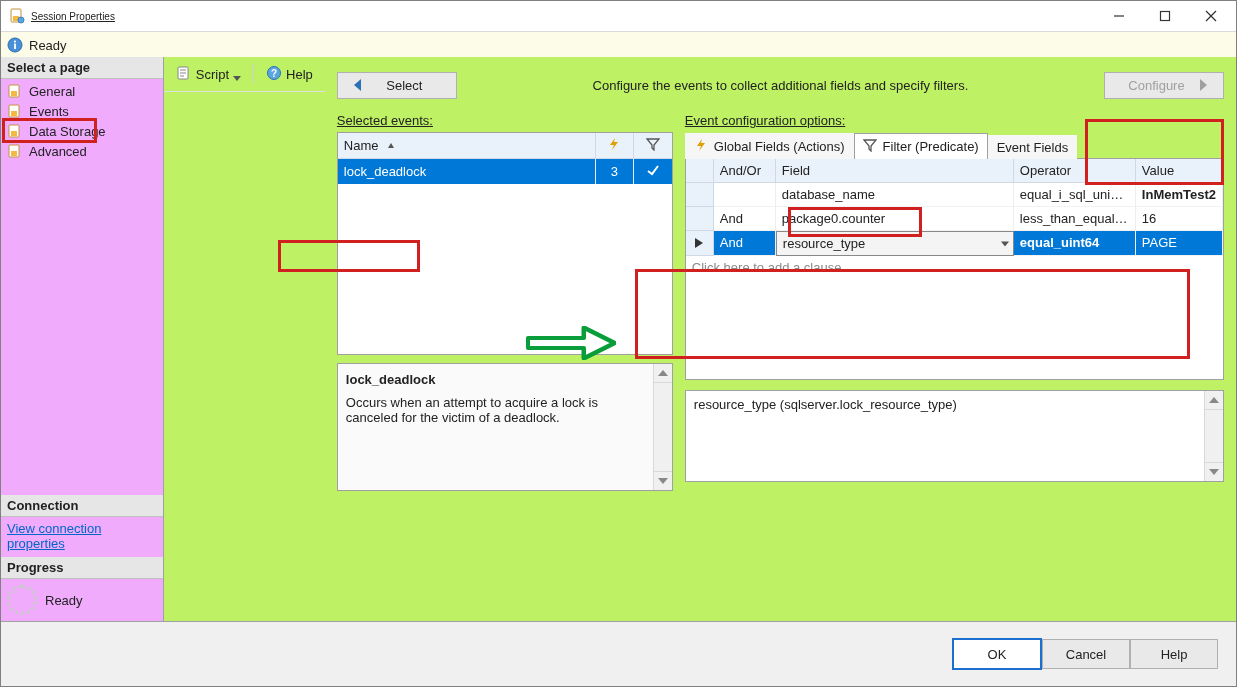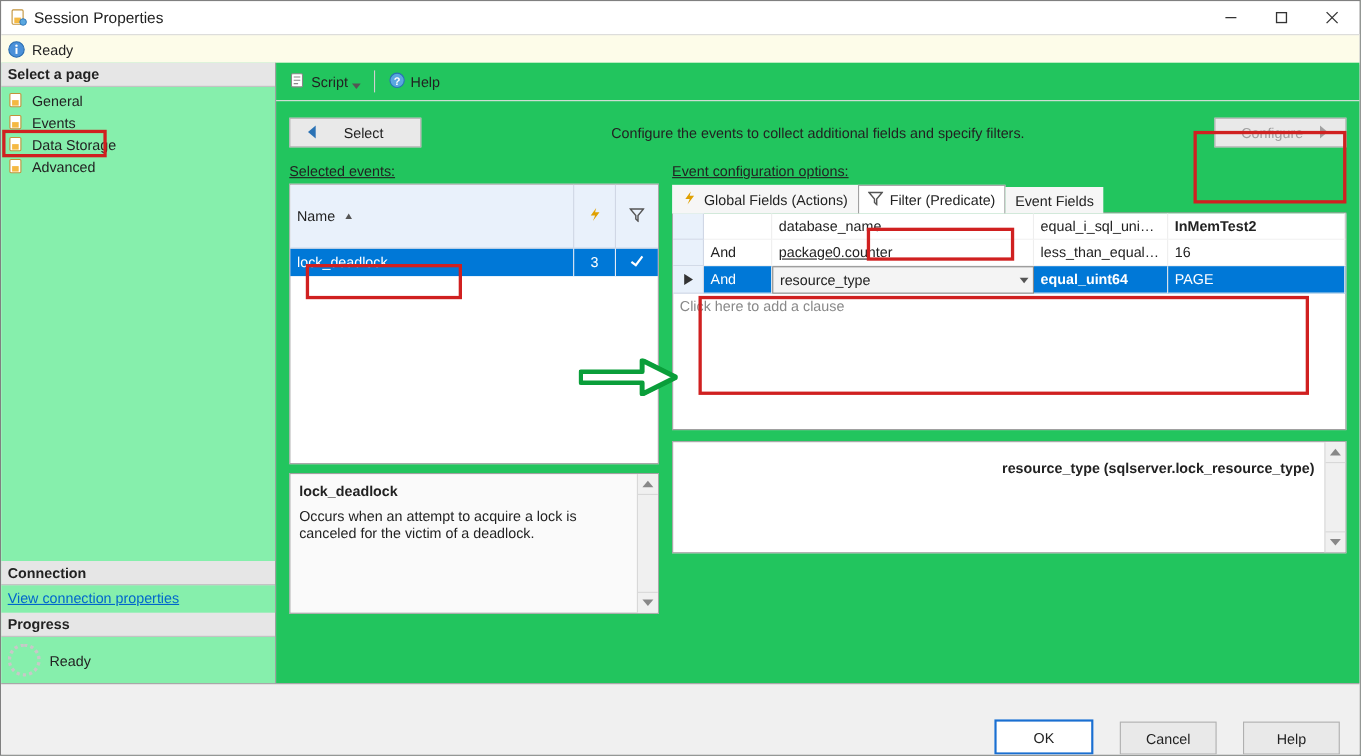--- a/index.html
+++ b/index.html
@@ -23,33 +23,33 @@
   html,body{margin:0;padding:0;font-family:"Segoe UI",Tahoma,Arial,sans-serif;font-size:13px;color:#222;background:#555;}
   .window{
     width:1237px;height:687px;background:var(--win-bg);position:relative;
     border:1px solid #808080;box-sizing:border-box;overflow:hidden;
   }
 
   
   .titlebar{height:30px;display:flex;align-items:center;padding:0 2px 0 8px;}
   .titlebar .app-icon{width:16px;height:16px;margin-right:6px;position:relative;}
   .titlebar .app-icon svg{display:block;}
-  .title-text{flex:0 0 auto;font-size:14px;}
+  .title-text{flex:0 0 auto;font-size:10px;text-decoration:underline;}
   .title-spacer{flex:1;}
   .sysbtn{width:46px;height:30px;display:flex;align-items:center;justify-content:center;}
   .sysbtn svg{display:block;}
 
   
   .readybar{height:26px;background:var(--header-bg);border-top:1px solid #dadada;border-bottom:1px solid #dadada;display:flex;align-items:center;padding:0 6px;gap:6px;}
   .readybar .info-icon{width:16px;height:16px;}
 
   
   .main-area{position:absolute;left:0;right:0;top:56px;bottom:65px;display:flex;}
-  .left-col{width:249px;border-right:1px solid var(--panel-border);display:flex;flex-direction:column;background:#86efac;}
-  .right-col{flex:1;display:flex;flex-direction:column;background:#22c55e;position:relative;}
+  .left-col{width:249px;border-right:1px solid var(--panel-border);display:flex;flex-direction:column;background:#f0abfc;}
+  .right-col{flex:1;display:flex;flex-direction:row;background:#bef264;position:relative;}
 
   .section-header{background:var(--section-header-bg);border-bottom:1px solid var(--section-header-border);padding:3px 6px;font-weight:600;}
 
   .nav-list{padding:2px 0 6px 0;flex:0 0 auto;}
   .nav-item{display:flex;align-items:center;gap:6px;padding:2px 6px;white-space:nowrap;}
   .nav-item .page-icon{width:16px;height:16px;flex:0 0 auto;}
   .conn-block{padding:4px 6px 8px 6px;display:flex;gap:6px;}
   .conn-block .srv-icon{width:16px;height:16px;margin-top:2px;}
   .link{color:var(--link);text-decoration:underline;display:inline-block;padding:4px 6px 6px 6px;}
   .left-flex{flex:1;}
@@ -74,21 +74,21 @@
   .arrow-tri.right{border-left:7px solid #a0a0a0;}
 
   .two-cols{flex:1;display:flex;gap:12px;min-height:0;}
   .col-left-panel{width:336px;display:flex;flex-direction:column;min-height:0;}
   .col-right-panel{flex:1;display:flex;flex-direction:column;min-height:0;position:relative;}
 
   .panel-label{padding:2px 0 4px 0;text-decoration:underline;}
 
   .grid-box{border:1px solid var(--panel-border);background:#fff;flex:0 0 auto;}
   .grid-header{display:flex;background:var(--col-header-bg);}
-  .gh{border-right:1px solid var(--col-header-border);border-bottom:1px solid var(--col-header-border);padding:20px 6px;box-sizing:border-box;display:flex;align-items:center;gap:4px;}
+  .gh{border-right:1px solid var(--col-header-border);border-bottom:1px solid var(--col-header-border);padding:4px 6px;box-sizing:border-box;display:flex;align-items:center;gap:4px;}
   .gh.svg-only{justify-content:center;}
   .grid-row{display:flex;}
   .grid-row.sel{background:var(--highlight-blue);color:var(--highlight-blue-text);}
   .gcell{border-right:1px solid #e5ecf5;padding:4px 6px;box-sizing:border-box;display:flex;align-items:center;justify-content:flex-start;}
   .gcell.center{justify-content:center;}
   .grid-body-filler{height:170px;}
 
   .desc-box{border:1px solid var(--panel-border);background:#fafafa;padding:8px 28px 8px 8px;margin-top:8px;position:relative;min-height:110px;}
   .desc-title{font-weight:700;margin-bottom:8px;}
   .desc-scroll{position:absolute;right:0;top:0;bottom:0;width:18px;background:#f0f0f0;border-left:1px solid #d8d8d8;}
@@ -110,24 +110,24 @@
   .ph{border-right:1px solid var(--col-header-border);border-bottom:1px solid var(--col-header-border);padding:4px 6px;box-sizing:border-box;}
   .pred-row{display:flex;}
   .pc{border-right:1px solid #eee;border-bottom:1px solid #f2f2f2;padding:4px 6px;box-sizing:border-box;overflow:hidden;text-overflow:ellipsis;white-space:nowrap;}
   .pred-row.editing .pc.sel-editable{background:#f4f4f4;border:1px solid #888;position:relative;}
   .pred-row.editing .pc.blue{background:var(--highlight-blue);color:var(--highlight-blue-text);}
   .pred-row .rowhdr{background:var(--col-header-bg);border-right:1px solid var(--col-header-border);border-bottom:1px solid var(--col-header-border);}
   .pred-row.editing .rowhdr{background:var(--col-header-bg);}
   .pred-click-hint{color:#888;padding:4px 6px;}
   .dd-caret{position:absolute;right:4px;top:50%;transform:translateY(-50%);width:0;height:0;border-left:4px solid transparent;border-right:4px solid transparent;border-top:5px solid #555;}
 
-  .type-desc{border:1px solid var(--panel-border);margin-top:10px;background:#fff;padding:16px 28px 6px 8px;position:relative;min-height:78px;font-weight:700;text-align:right;}
-
-  
-  .button-bar{position:absolute;left:0;right:0;bottom:0;height:64px;border-top:1px solid var(--panel-border);background:var(--panel-bg);display:flex;align-items:flex-end;justify-content:flex-end;gap:24px;padding:0 18px;}
+  .type-desc{border:1px solid var(--panel-border);margin-top:10px;background:#fff;padding:6px 28px 6px 8px;position:relative;min-height:78px;font-weight:400;}
+
+  
+  .button-bar{position:absolute;left:0;right:0;bottom:0;height:64px;border-top:1px solid var(--panel-border);background:var(--panel-bg);display:flex;align-items:center;justify-content:flex-end;gap:0;padding:0 18px;}
   .button-bar .bbtn{width:86px;height:28px;background:var(--btn-face);border:1px solid var(--btn-border);display:flex;align-items:center;justify-content:center;}
   .button-bar .bbtn.primary{border:2px solid #1a6fd1;background:#fff;}
 
   
   .annot{position:absolute;border:3px solid var(--annot-red);pointer-events:none;box-sizing:border-box;}
   .arrow-annot{position:absolute;pointer-events:none;}
 
 </style>
 </head>
 <body>
@@ -317,33 +317,40 @@
                       <polygon points="1,2 13,2 8,8 8,13 6,11 6,8" fill="none" stroke="#555" stroke-width="1.3"></polygon>
                     </svg></span>
                 <span>Filter (Predicate)</span>
               </div>
               <div class="tab inactive">
                 <span>Event Fields</span>
               </div>
             </div>
 
             <div class="pred-grid" style="border-top:none;">
+              <div class="pred-header">
+                <div class="ph" style="width:28px;"></div>
+                <div class="ph" style="width:62px;">And/Or</div>
+                <div class="ph" style="width:238px;">Field</div>
+                <div class="ph" style="width:122px;">Operator</div>
+                <div class="ph" style="flex:1;">Value</div>
+              </div>
 
               <div class="pred-row">
                 <div class="pc rowhdr" style="width:28px;"></div>
                 <div class="pc" style="width:62px;"></div>
                 <div class="pc" style="width:238px;">database_name</div>
                 <div class="pc" style="width:122px;">equal_i_sql_uni…</div>
                 <div class="pc" style="flex:1;font-weight:bold;">InMemTest2</div>
               </div>
 
               <div class="pred-row">
                 <div class="pc rowhdr" style="width:28px;"></div>
                 <div class="pc" style="width:62px;">And</div>
-                <div class="pc" style="width:238px;text-decoration:underline;">package0.counter</div>
+                <div class="pc" style="width:238px;">package0.counter</div>
                 <div class="pc" style="width:122px;">less_than_equal…</div>
                 <div class="pc" style="flex:1;">16</div>
               </div>
 
               <div class="pred-row editing">
                 <div class="pc rowhdr" style="width:28px;display:flex;align-items:center;justify-content:center;">
                   <span><svg width="10" height="10" viewBox="0 0 10 10">
                         <polygon points="1,0 9,5 1,10" fill="#333"></polygon>
                       </svg></span>
                 </div>

